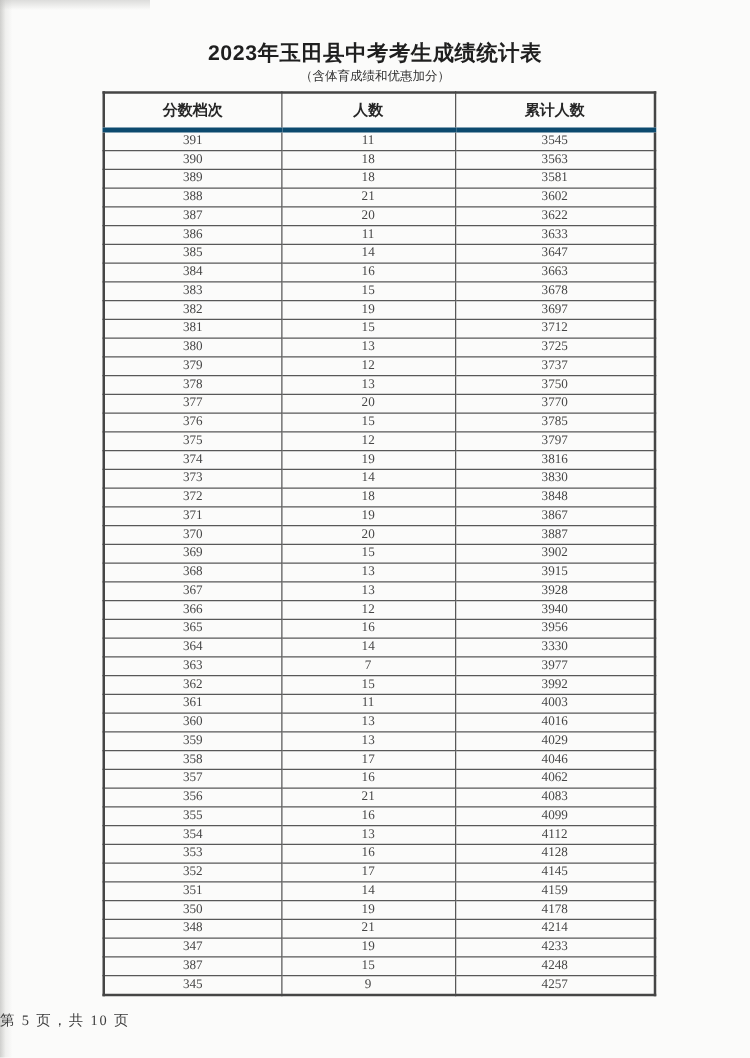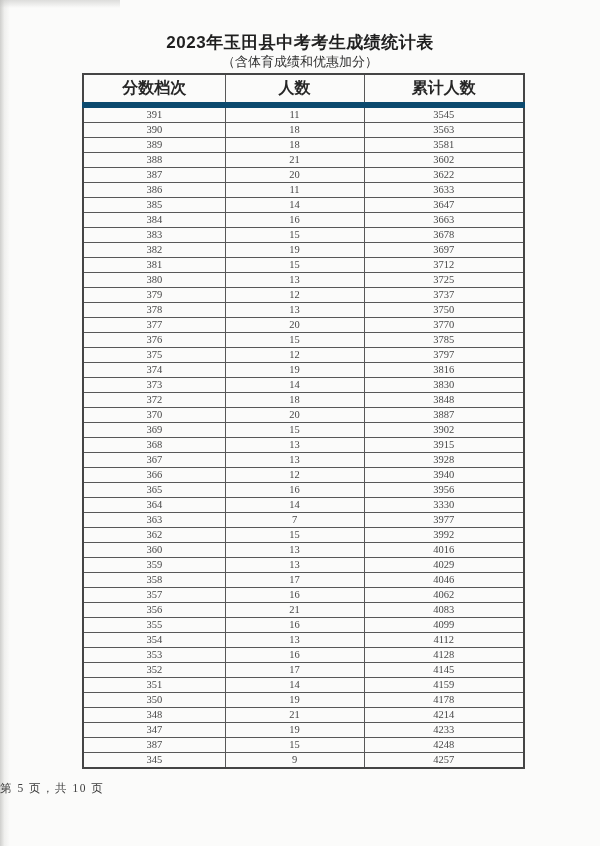--- a/index.html
+++ b/index.html
@@ -44,21 +44,21 @@
     font-weight: bold;
     font-size: 17px;
     line-height: 20px;
     color: #1f1f1f;
     letter-spacing: 0.5px;
   }
   .subtitle {
     margin: 2px 0 0 0;
     text-align: center;
     font-family: "Liberation Sans", "DejaVu Sans", sans-serif;
-    font-size: 13px;
+    font-size: 10px;
     line-height: 14px;
     color: #303030;
   }
   table.score-table {
     border-collapse: collapse;
     table-layout: fixed;
     width: 441px;
     margin: 4px 0 0 82px;
     border: 2px solid #454545;
   }
@@ -68,23 +68,23 @@
     text-align: center;
     vertical-align: middle;
     padding: 0;
     overflow: hidden;
     white-space: nowrap;
   }
   table.score-table thead th {
     height: 27px;
     font-family: "Liberation Sans", "DejaVu Sans", sans-serif;
     font-weight: bold;
-    font-size: 16px;
+    font-size: 12px;
     color: #262626;
-    border-bottom: 6px solid #0c4a6e;
+    border-bottom: 4px solid #0c4a6e;
   }
   table.score-table tbody td {
     height: 14px;
     line-height: 14px;
     font-family: "Liberation Serif", "DejaVu Serif", serif;
     font-size: 10.5px;
     color: #474747;
   }
   col.c1 { width: 142px; }
   col.c2 { width: 139px; }
@@ -216,20 +216,25 @@
           <td>373</td>
           <td>14</td>
           <td>3830</td>
         </tr>
         <tr>
           <td>372</td>
           <td>18</td>
           <td>3848</td>
         </tr>
         <tr>
+          <td>371</td>
+          <td>19</td>
+          <td>3867</td>
+        </tr>
+        <tr>
           <td>370</td>
           <td>20</td>
           <td>3887</td>
         </tr>
         <tr>
           <td>369</td>
           <td>15</td>
           <td>3902</td>
         </tr>
         <tr>
@@ -261,20 +266,25 @@
           <td>363</td>
           <td>7</td>
           <td>3977</td>
         </tr>
         <tr>
           <td>362</td>
           <td>15</td>
           <td>3992</td>
         </tr>
         <tr>
+          <td>361</td>
+          <td>11</td>
+          <td>4003</td>
+        </tr>
+        <tr>
           <td>360</td>
           <td>13</td>
           <td>4016</td>
         </tr>
         <tr>
           <td>359</td>
           <td>13</td>
           <td>4029</td>
         </tr>
         <tr>

